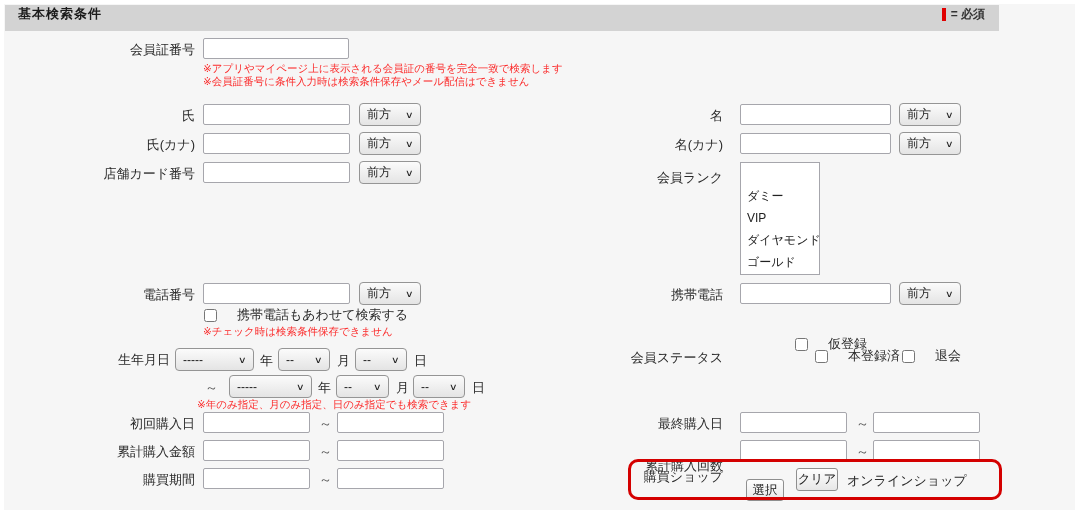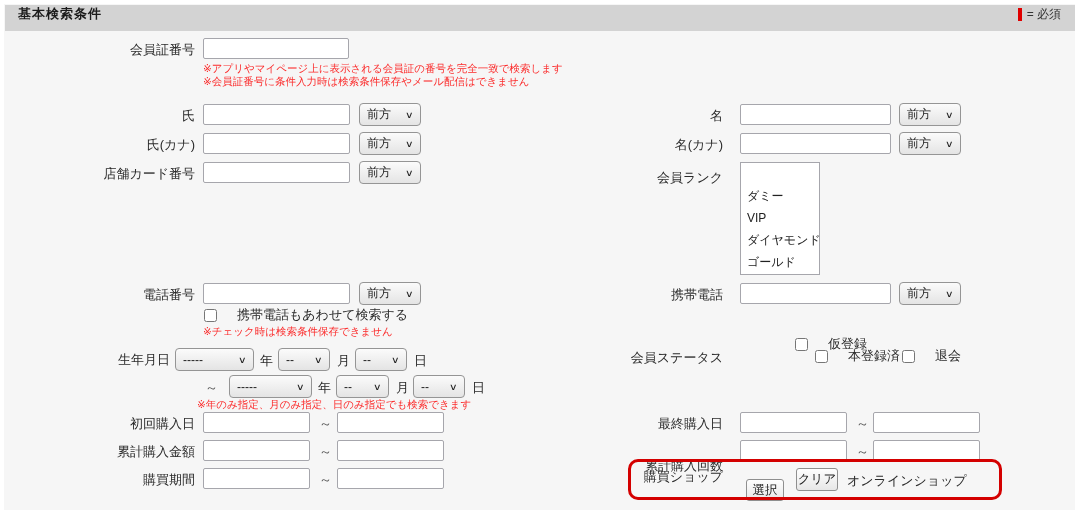--- a/index.html
+++ b/index.html
@@ -12,27 +12,27 @@
     position:relative;
     width:1083px;height:514px;
     background:#ffffff;
     overflow:hidden;
   }
   .panel{
     position:absolute;left:4px;top:4px;width:1071px;height:506px;
     background:#f6f6f6;
   }
   .titlebar{
-    position:absolute;left:5px;top:5px;width:1070px;height:26px;
+    position:absolute;left:5px;top:5px;width:994px;height:26px;
     background:#d3d3d3;
     display:flex;align-items:center;justify-content:space-between;
     box-sizing:border-box;padding:0 14px 8px 13px;
   }
   .title{font-size:13px;font-weight:bold;color:#1b1b1b;letter-spacing:1px;}
-  .legend{display:flex;align-items:center;gap:5px;}
+  .legend{display:flex;align-items:center;gap:5px;font-weight:bold;}
   .legend .bar{display:inline-block;width:4px;height:13px;background:#e00000;}
   .legend .txt{font-size:12px;color:#333;}
 
   .lbl{
     position:absolute;font-size:13px;color:#2a2a2a;
     white-space:nowrap;text-align:right;
   }
   .lbl.lcol{right:888px;}   
   .lbl.rcol{right:360px;}   
 

